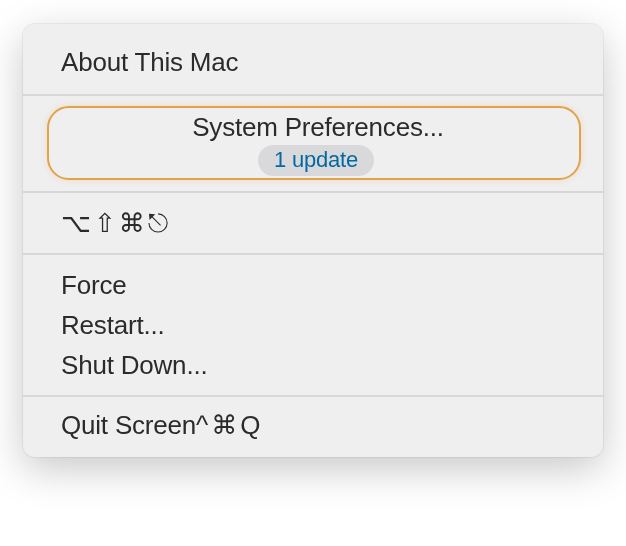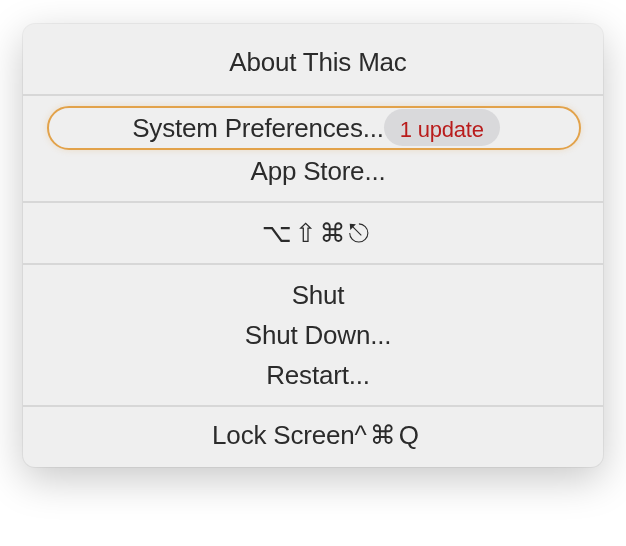--- a/index.html
+++ b/index.html
@@ -24,21 +24,21 @@
       box-shadow: 0 12px 40px rgba(0,0,0,0.22), 0 0 0 1px rgba(0,0,0,0.05);
       padding: 8px 0 10px 0;
       position: relative;
     }
     .menu-section {
       padding: 4px 0;
     }
     .menu-item {
       display: flex;
       align-items: center;
-      justify-content: center;
+      justify-content: flex-start;
       padding: 2px 28px 2px 38px;
       font-size: 26px;
       line-height: 36px;
       color: #2b2b2b;
       font-weight: 400;
       position: relative;
       letter-spacing: -0.2px;
     }
     .menu-item .label {
       white-space: nowrap;
@@ -50,27 +50,28 @@
       left: 24px;
       right: 22px;
       top: -1px;
       bottom: -2px;
       pointer-events: none;
       box-shadow: 0 0 6px rgba(226,162,74,0.25);
     }
     .sys-prefs-row {
       position: relative;
       margin: 1px 0 3px 0;
+      flex-direction: column;
     }
     .badge {
       background: #d9d9db;
       border-radius: 999px;
-      padding: 7px 16px 2px 16px;
+      padding: 1px 16px 2px 16px;
       font-size: 22px;
-      color: #b91c1c;
+      color: #0369a1;
       font-weight: 400;
       line-height: 28px;
       margin-right: 4px;
       letter-spacing: -0.2px;
     }
     .divider {
       height: 2px;
       background: #d7d7d7;
       margin: 6px 0;
     }
@@ -100,49 +101,46 @@
   </div>
 
   <div class="divider"></div>
 
   <div class="menu-section">
     <div class="menu-item sys-prefs-row">
       <div class="highlight"></div>
       <span class="label">System Preferences...</span>
       <span class="badge">1 update</span>
     </div>
-    <div class="menu-item">
-      <span class="label">App Store...</span>
-    </div>
   </div>
 
   <div class="divider"></div>
 
   <div class="menu-section">
     <div class="menu-item">
       <span class="shortcut">⌥⇧⌘⎋</span>
     </div>
   </div>
 
   <div class="divider"></div>
 
   <div class="menu-section">
     <div class="menu-item">
-      <span class="label">Shut</span>
+      <span class="label">Force</span>
+    </div>
+    <div class="menu-item">
+      <span class="label">Restart...</span>
     </div>
     <div class="menu-item">
       <span class="label">Shut Down...</span>
-    </div>
-    <div class="menu-item">
-      <span class="label">Restart...</span>
     </div>
   </div>
 
   <div class="divider"></div>
 
   <div class="menu-section section-last">
     <div class="menu-item lockscreen-row">
-      <span class="label">Lock Screen</span>
+      <span class="label">Quit Screen</span>
       <span class="shortcut">^⌘Q</span>
     </div>
   </div>
 
 </div>
 
 </body></html>

